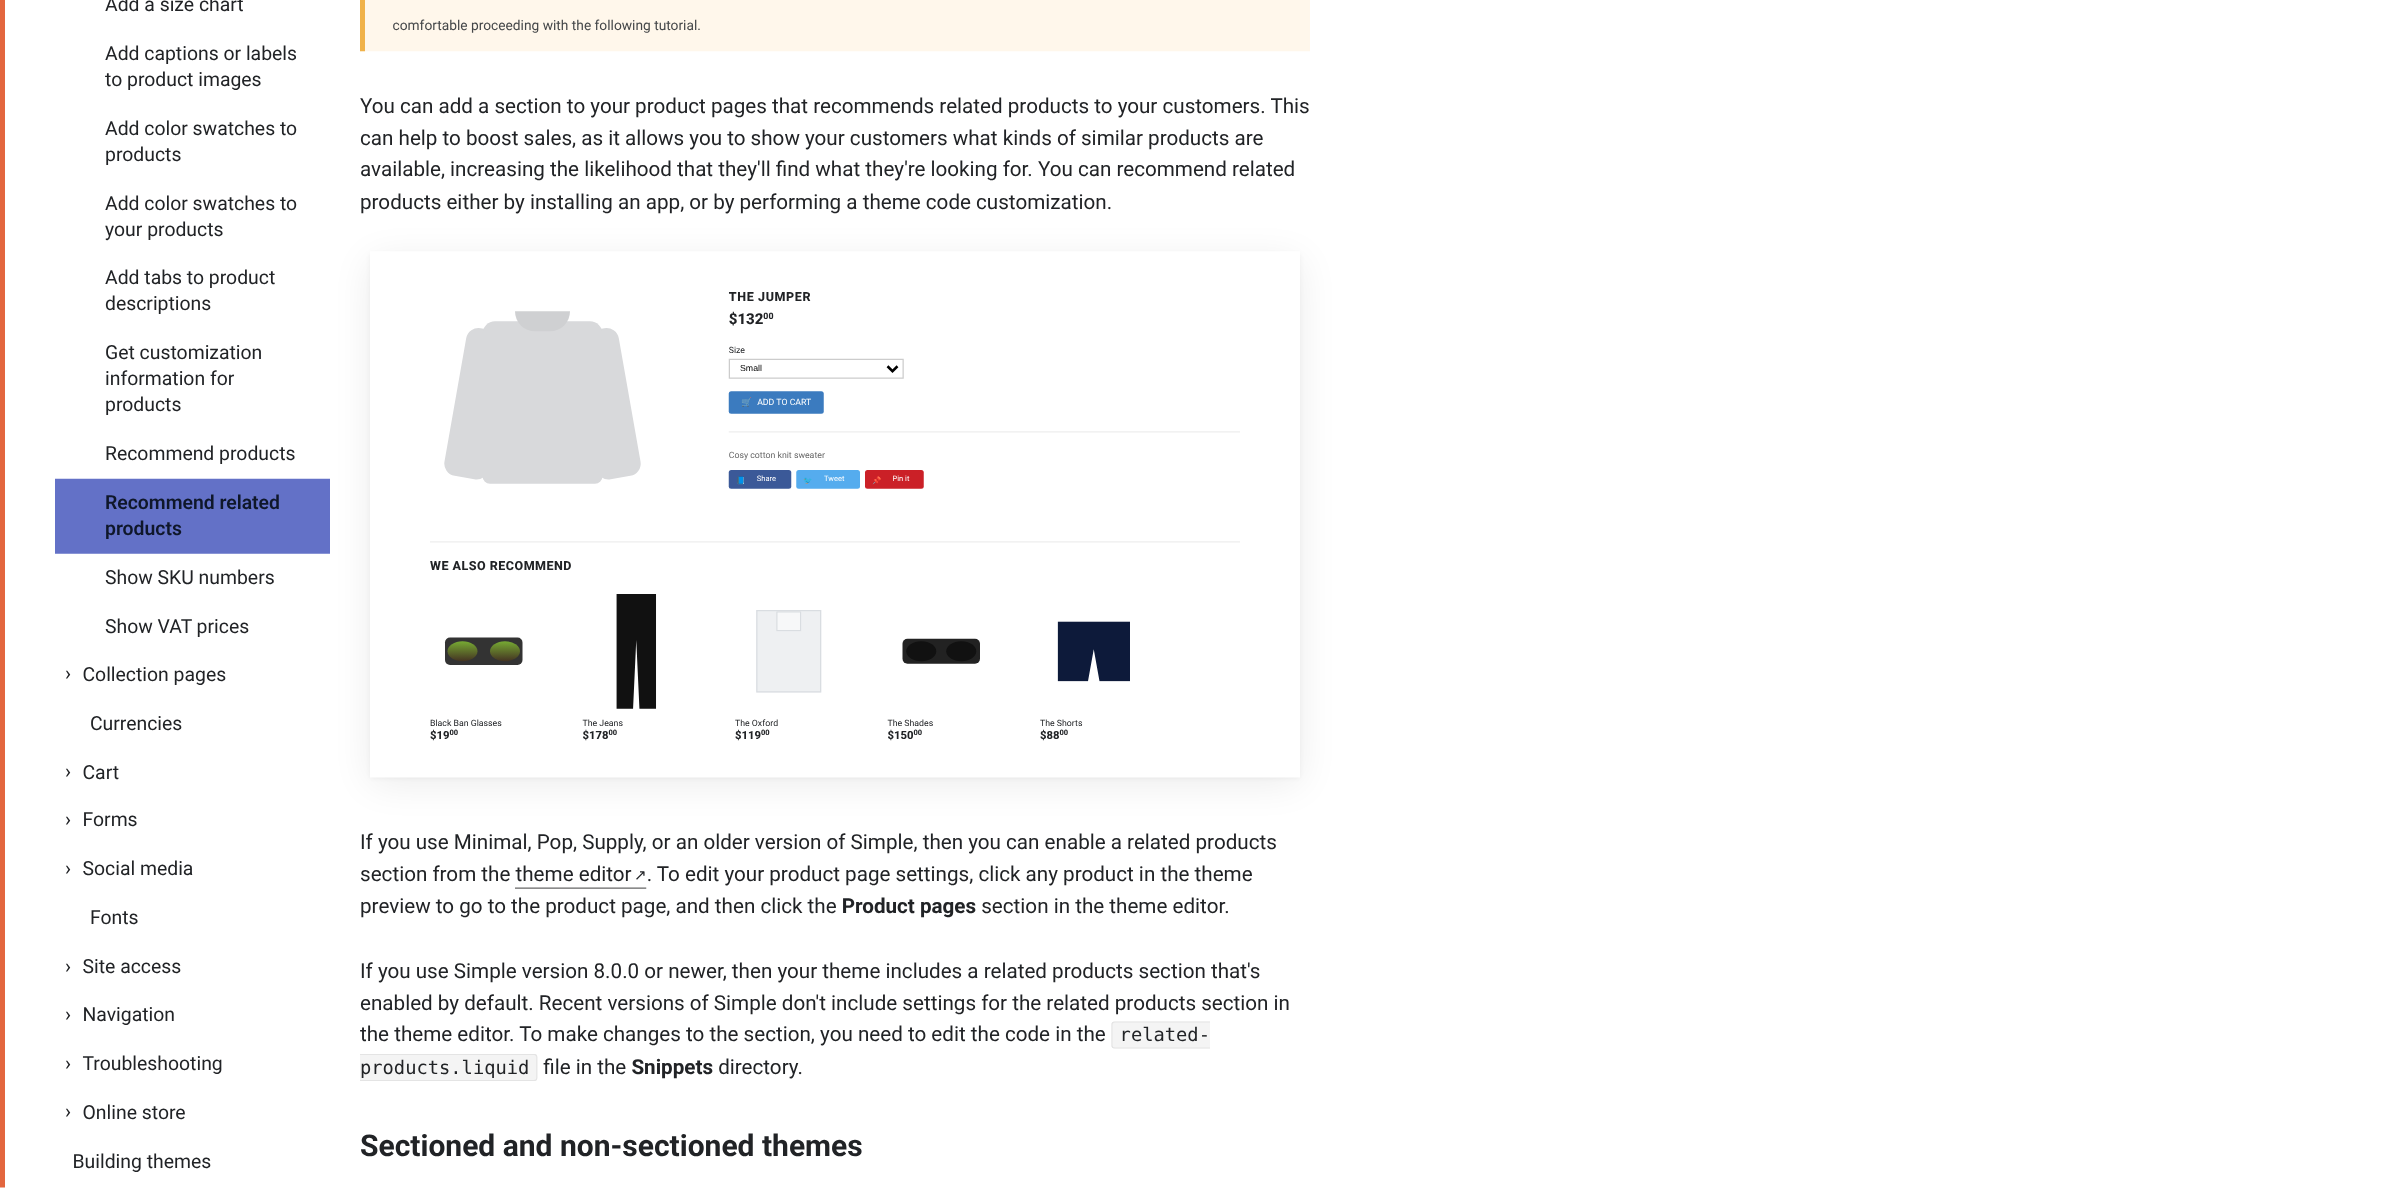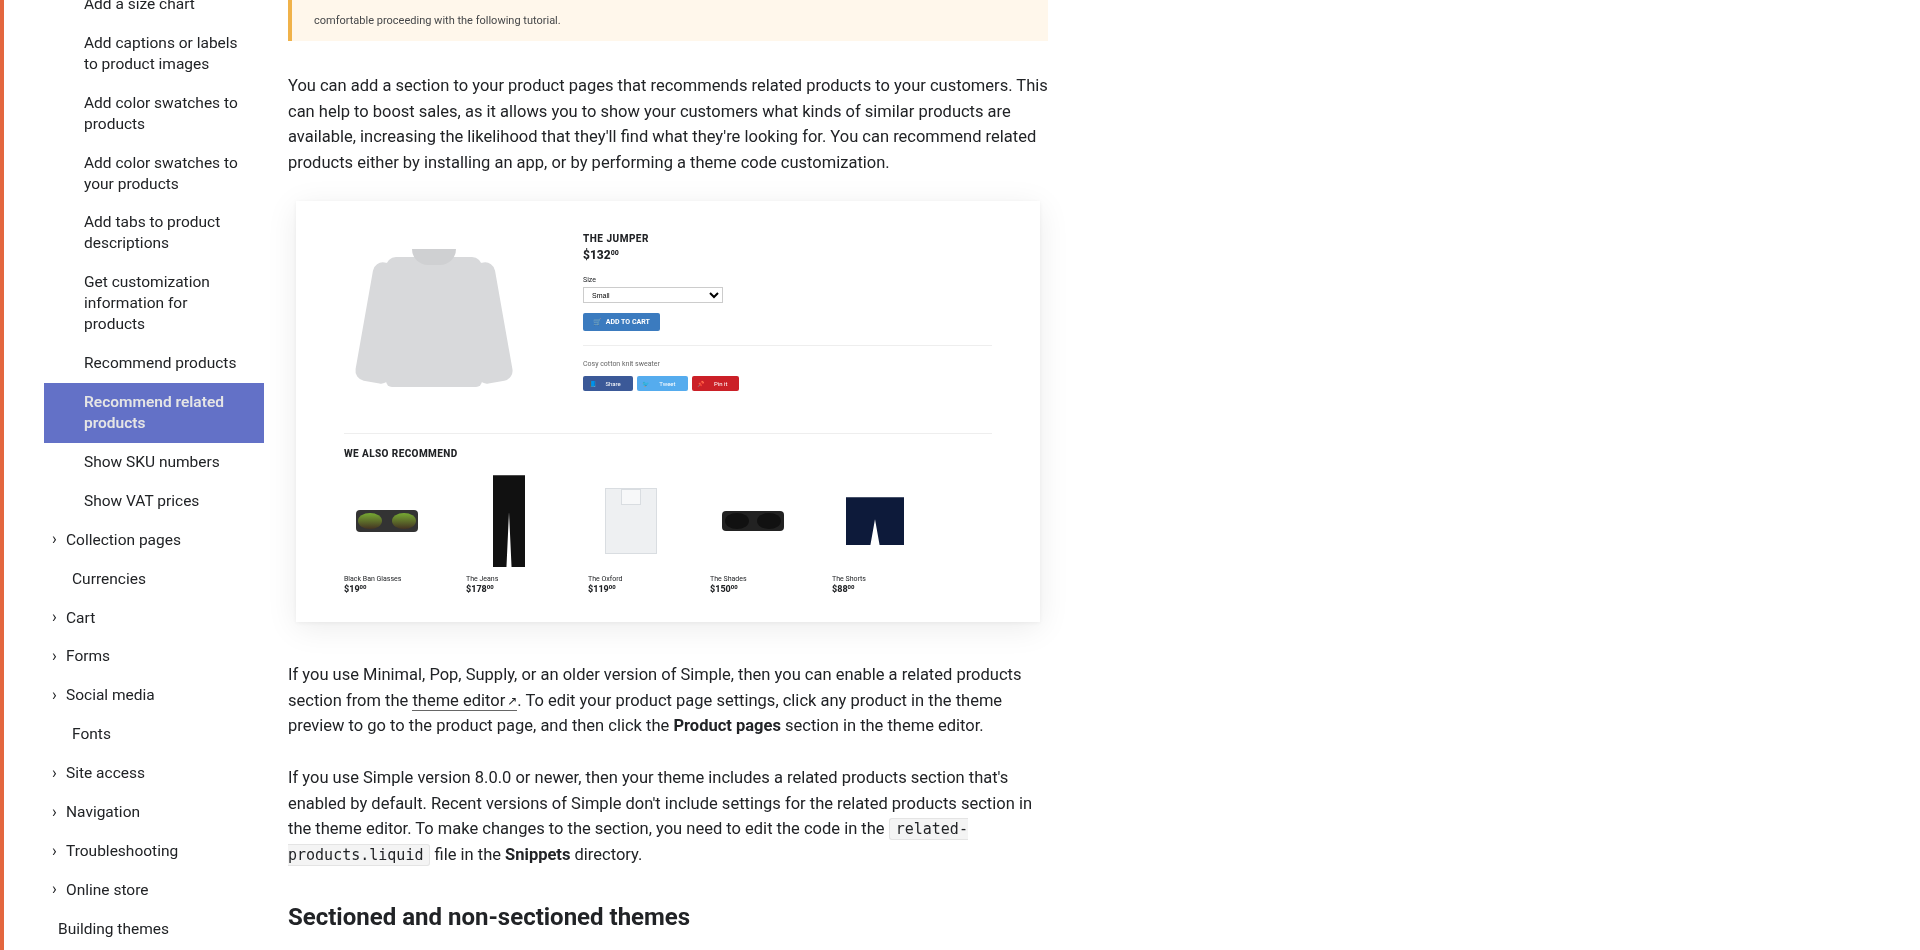--- a/index.html
+++ b/index.html
@@ -34,21 +34,21 @@
     content: "›";
     position: absolute;
     left: 8px;
     top: 50%;
     transform: translateY(-55%) rotate(0deg);
     color: #212326;
     font-size: 16px;
   }
   .side-item.active {
     background: #6371C7;
-    color: #e5e5e5;
+    color: #0f172a;
     font-weight: 600;
   }
   
   .main { flex: 1; max-width: 760px; padding-top: 0; }
   .note {
     background: #fff7eb;
     border-left: 4px solid #f0b24a;
     padding: 14px 22px;
     margin-bottom: 32px;
     color: #454749;
@@ -92,21 +92,21 @@
   .sweater .arm-r { position:absolute; right:0; top:14px; width:36px; height:120px; background:#d8d9db; border-radius:10px; transform: rotate(-10deg); }
   .mock .details { flex:1; padding-top: 4px; }
   .mock .title { font-weight:800; letter-spacing:.5px; font-size:10px; }
   .mock .price { font-weight:800; font-size:12px; margin-top:4px; }
   .mock .price .cents{ font-size:7px; vertical-align:4px; }
   .mock .field { margin-top:14px; }
   .mock .field label { font-size:7px; display:block; margin-bottom:3px;}
   .mock select { width: 140px; font-size:7px; height:16px; border:1px solid #ccc; background:#fff; padding:0 4px;}
   .mock .addcart {
     margin-top:10px; display:inline-flex; align-items:flex-start; gap:4px;
-    background:#3b7bbf; color:#fff; font-size:7px; font-weight:700;
+    background:#3b7bbf; color:#fff; font-size:7px; font-weight:400;
     padding:5px 10px; border-radius:2px;
   }
   .mock .addcart::before { content:"🛒"; font-size:7px;}
   .mock hr { border:0; border-top:1px solid #eee; margin:14px 0; }
   .mock .desc { font-size:7px; color:#666; }
   .mock .shares { margin-top:8px; display:flex; gap:4px;}
   .mock .shares span { color:#fff; font-size:6px; padding:2px 6px; border-radius:2px; display:inline-flex; gap:3px; align-items:center;}
   .mock .shares .fb{background:#3b5998;} .mock .shares .tw{background:#55acee;} .mock .shares .pn{background:#cb2027;}
   .mock h4.rec{ font-size:10px; font-weight:800; letter-spacing:.4px; margin:8px 0 12px;}
   .mock .grid{ display:flex; gap:36px;}

